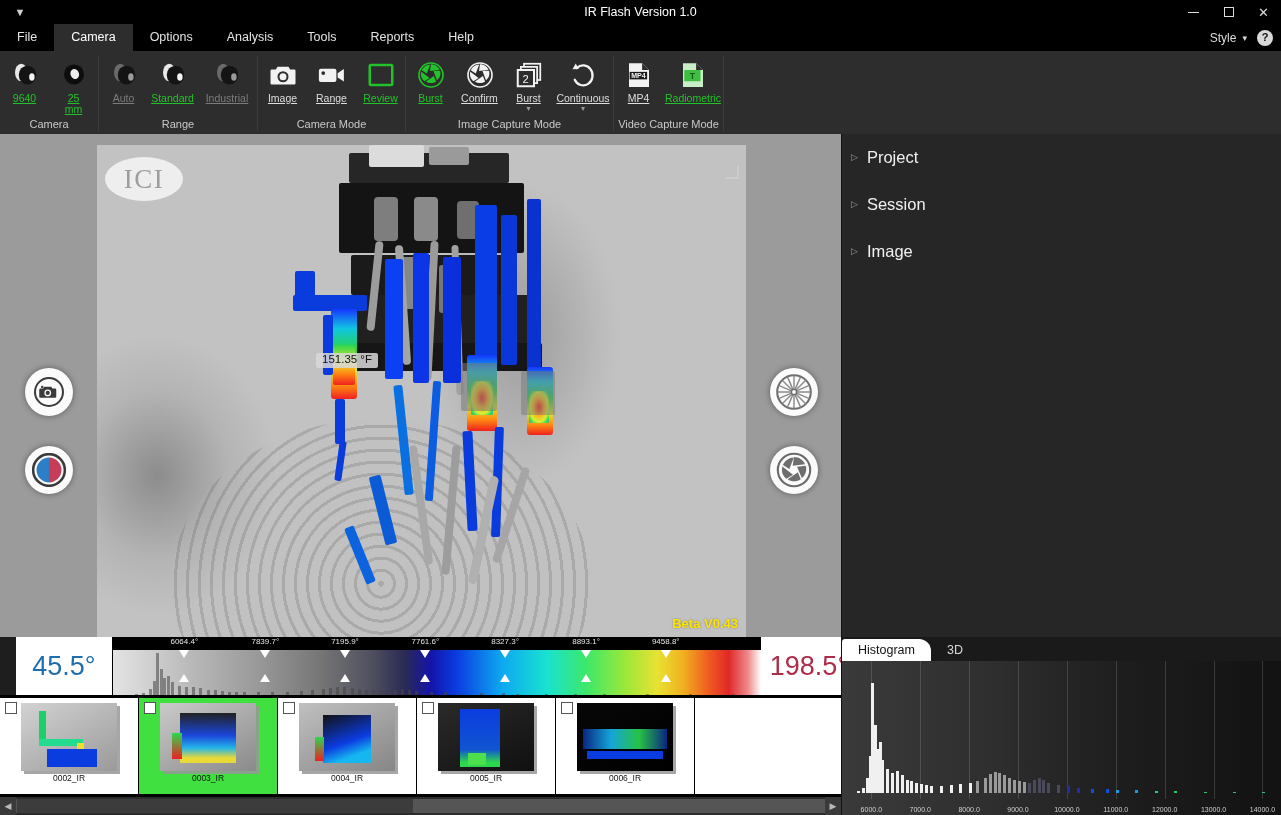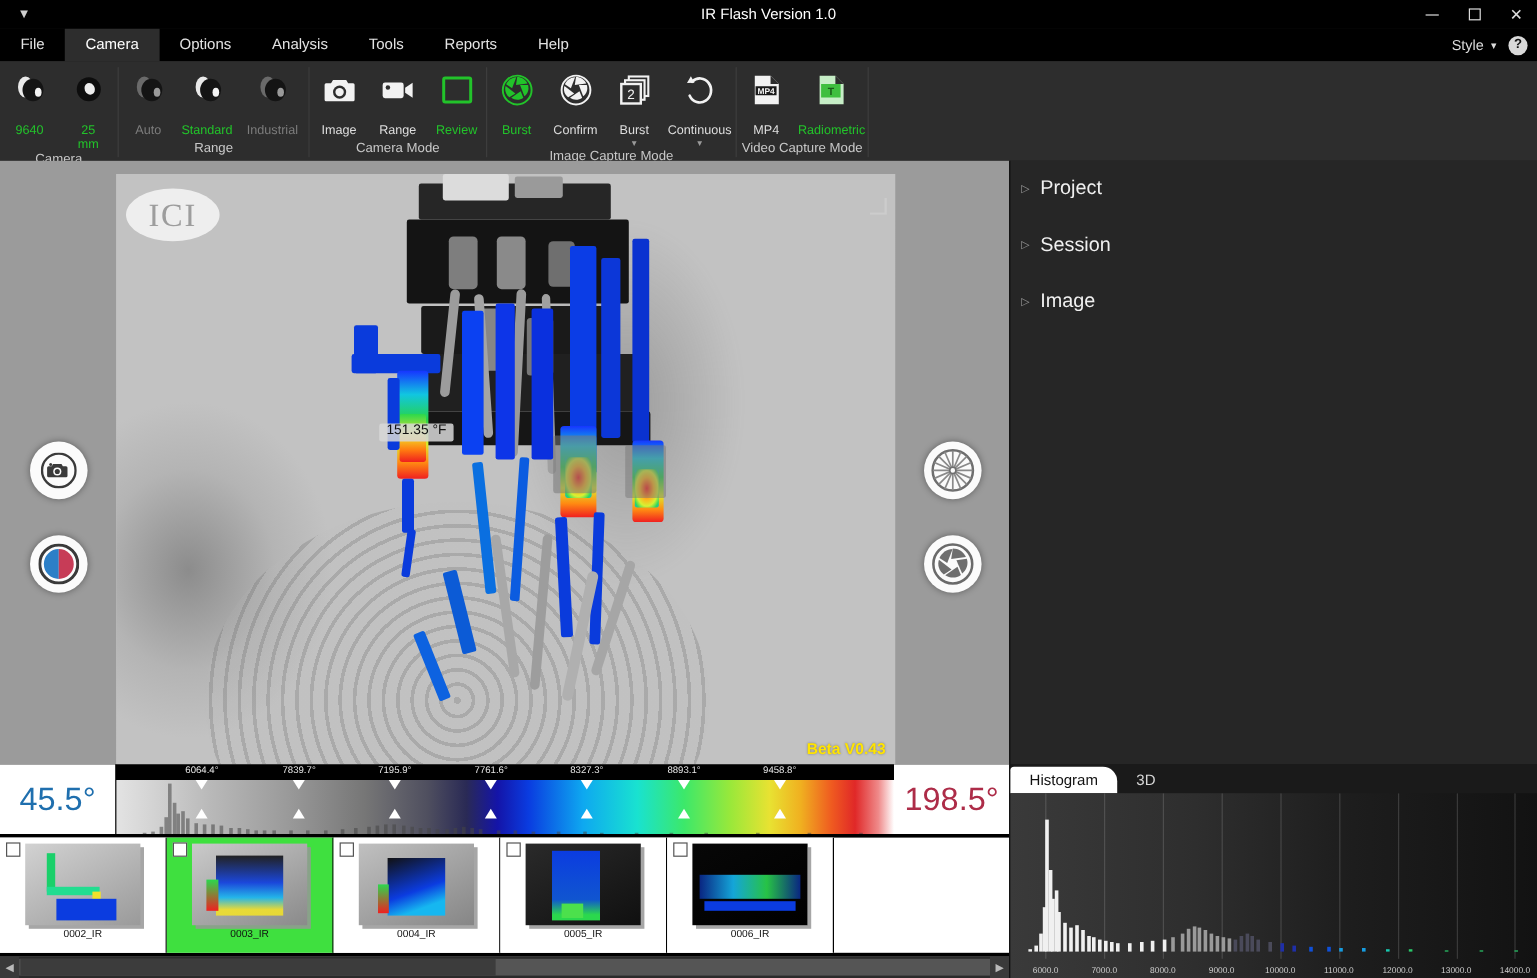--- a/index.html
+++ b/index.html
@@ -63,21 +63,21 @@
   .rgroup-title {
     height: 17px; line-height: 15px; text-align: center; color: #c8c8c8; font-size: 11px;
   }
   .rgroup-sep { width: 1px; background: #3d3d3d; margin: 5px 0 3px 0; }
   .ritem {
     width: 49px; display: flex; flex-direction: column; align-items: center;
     padding-top: 4px; cursor: default;
   }
   .ricon { height: 30px; display: flex; align-items: center; justify-content: center; }
   .rlabel { font-size: 10.5px; color: #dedede; text-align: center; line-height: 11px;
-            margin-top: 14px; }
+            margin-top: 3px; text-decoration: underline; }
   .rlabel.green { color: #22c32a; }
   .rlabel.dim { color: #7c7c7c; }
   .rcaret { color: #9a9a9a; font-size: 8px; line-height: 7px; margin-top: 1px; }
   .ritem.wide { width: 60px; }
 
   
   .viewer-wrap {
     position: absolute; top: 134px; left: 0; width: 841px; height: 503px;
     background: #9b9b9b; overflow: hidden;
   }
@@ -140,21 +140,21 @@
 
   .circbtn {
     position: absolute; border-radius: 50%;
     background: #fbfbfb; box-shadow: 0 0 6px rgba(0,0,0,.4);
     display: flex; align-items: center; justify-content: center;
   }
   .circbtn.small { width: 48px; height: 48px; }
 
   
   .scalebar-zone {
-    position: absolute; top: 637px; left: 0; width: 841px; height: 58px; background: #000;
+    position: absolute; top: 637px; left: 16px; width: 841px; height: 58px; background: #000;
   }
   .ticklabels {
     position: absolute; top: 0; left: 97px; width: 648px; height: 13px;
   }
   .ticklabel {
     position: absolute; top: 0; color: #e6e6e6; font-size: 8px; transform: translateX(-50%);
     white-space: nowrap;
   }
   .temp-low, .temp-high {
     position: absolute; top: 0px; height: 58px; width: 96px; background: #ffffff;

